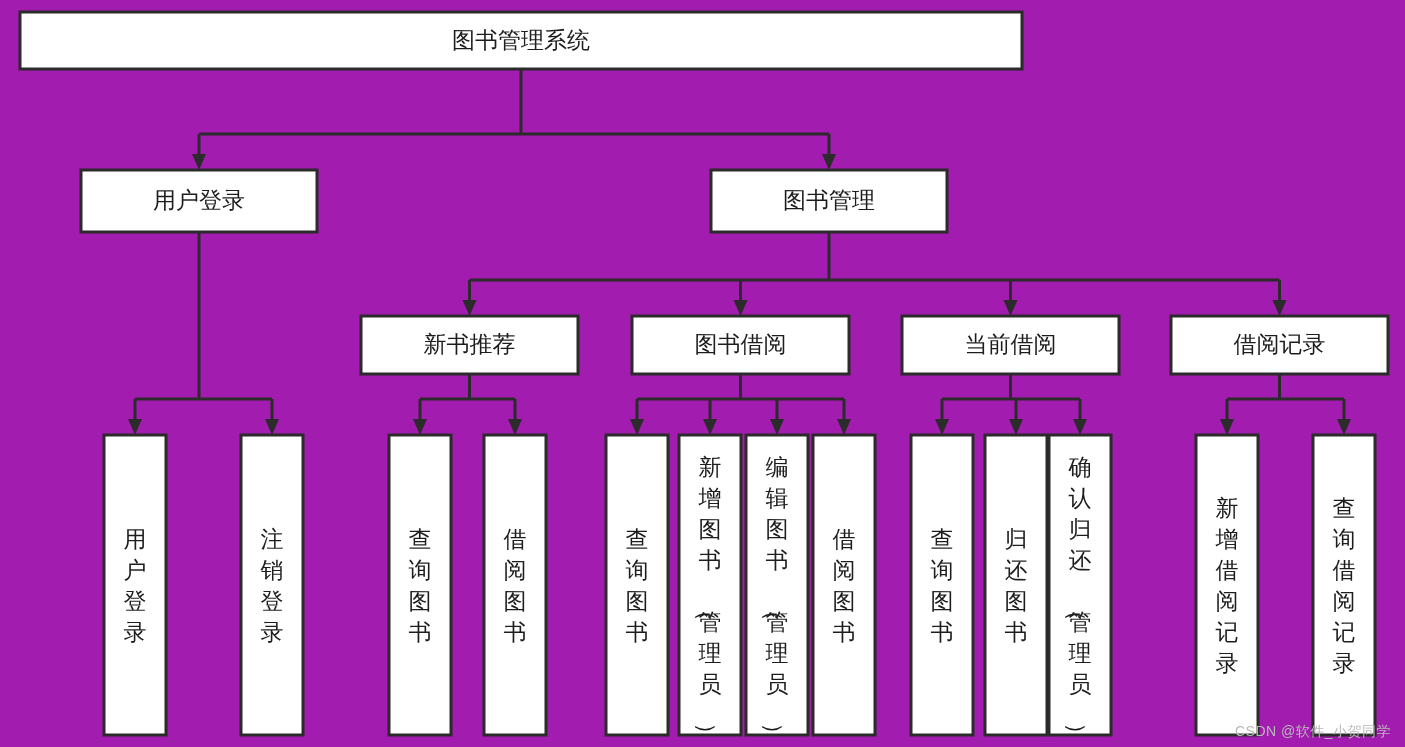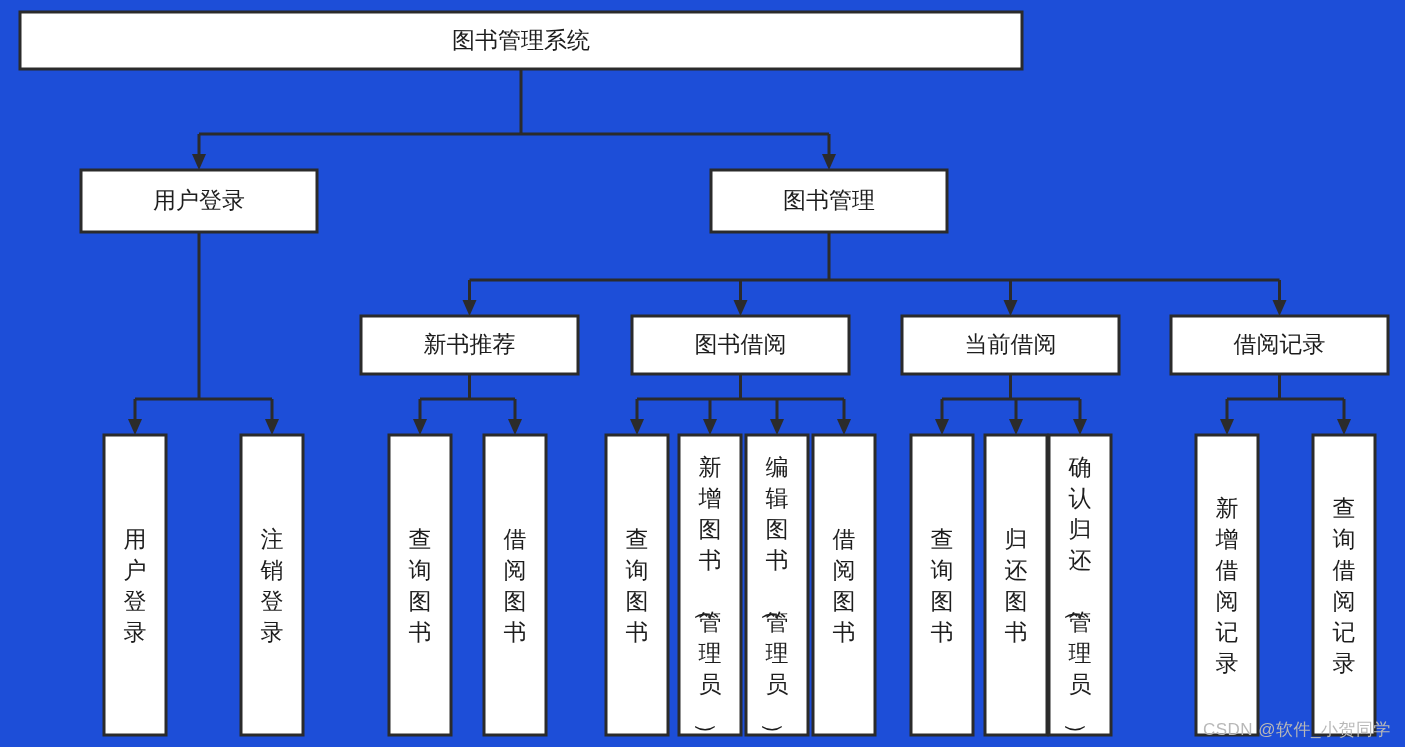--- a/index.html
+++ b/index.html
@@ -10,21 +10,21 @@
   body {
     width: 1405px;
     height: 747px;
     font-family: "Liberation Sans", "DejaVu Sans", sans-serif;
     overflow: hidden;
   }
   #diagram-root {
     position: relative;
     width: 1405px;
     height: 747px;
-    background: #1d4ed8;
+    background: #a21caf;
   }
   svg.diagram-canvas {
     position: absolute;
     left: 0;
     top: 0;
     width: 1405px;
     height: 747px;
   }
   .node-rect {
     fill: #ffffff;
@@ -51,21 +51,21 @@
     font-family: "Liberation Sans", "DejaVu Sans", sans-serif;
     font-size: 23px;
     fill: #1d1d1d;
     text-anchor: middle;
   }
   .watermark {
     position: absolute;
     right: 14px;
     bottom: 6px;
     font-family: "Liberation Sans", "DejaVu Sans", sans-serif;
-    font-size: 17px;
+    font-size: 14px;
     color: #b8b8b8;
     letter-spacing: 0.5px;
     white-space: nowrap;
     pointer-events: none;
   }
 </style>
 </head>
 <body>
 
 <div id="diagram-root">

